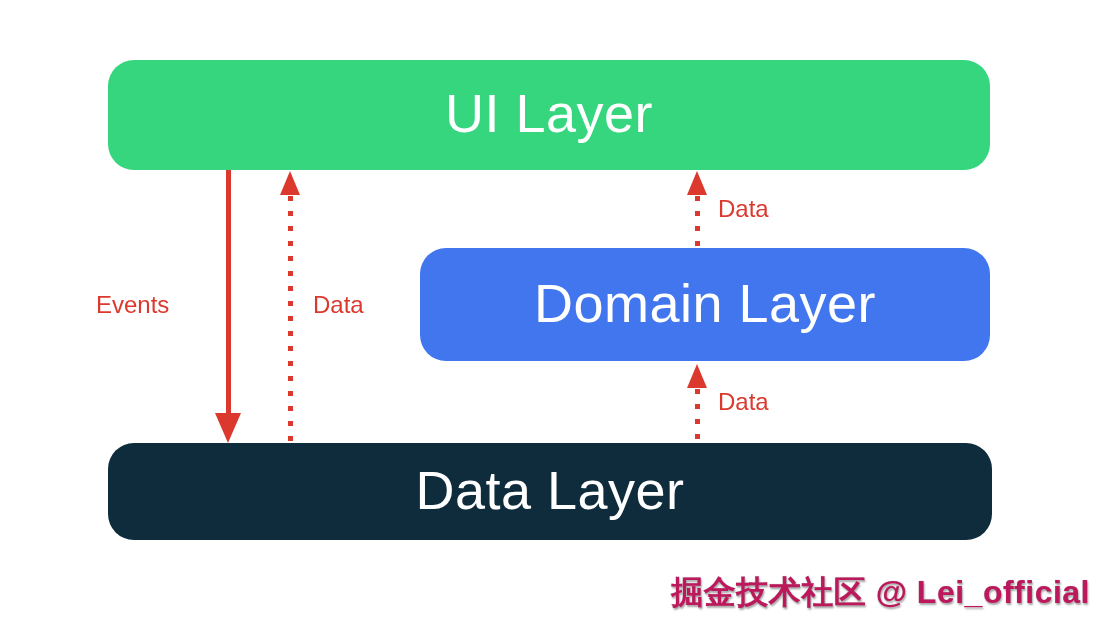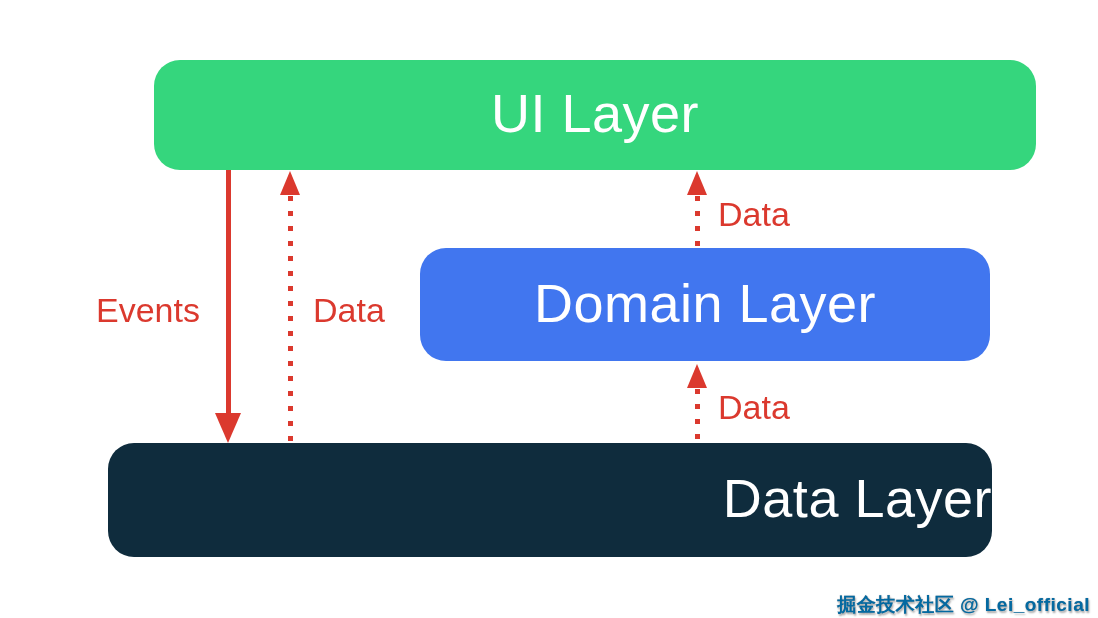--- a/index.html
+++ b/index.html
@@ -23,23 +23,23 @@
     justify-content: center;
   }
   .layer-box .layer-label {
     color: var(--layer_text, #ffffff);
     font-size: 54px;
     font-weight: 400;
     letter-spacing: 0.5px;
     line-height: 1;
     padding-bottom: 4px;
   }
-  .box-ui     { left: 108px; top: 60px;  width: 882px; height: 110px; background: var(--ui_layer); margin-left: 46px; }
+  .box-ui     { left: 108px; top: 60px;  width: 882px; height: 110px; background: var(--ui_layer); }
   .box-domain { left: 420px; top: 248px; width: 570px; height: 113px; background: var(--domain_layer); align-items: center; }
-  .box-data   { left: 108px; top: 443px; width: 884px; height: 114px; background: var(--data_layer); justify-content: flex-end; }
+  .box-data   { left: 108px; top: 443px; width: 884px; height: 97px; background: var(--data_layer); }
 
   .solid-line {
     position: absolute;
     left: 226px; top: 170px;
     width: 5px; height: 245px;
     background: var(--arrow);
   }
   .head-down {
     position: absolute;
     left: 215px; top: 413px;
@@ -67,37 +67,37 @@
     border-right: 10px solid transparent;
     border-bottom: 24px solid var(--arrow);
   }
   .head-up-left        { left: 280px; top: 171px; }
   .head-up-ui-domain   { left: 687px; top: 171px; }
   .head-up-domain-data { left: 687px; top: 364px; }
 
   .arrow-label {
     position: absolute;
     color: var(--arrow);
-    font-size: 34px;
+    font-size: 24px;
     font-weight: 400;
     line-height: 1;
     white-space: nowrap;
   }
   .label-events          { left: 96px; top: 293px; }
   .label-data-left       { left: 313px; top: 293px; }
   .label-data-top-right  { left: 718px; top: 197px; }
   .label-data-bot-right  { left: 718px; top: 390px; }
 
   .watermark {
     position: absolute;
     right: 8px;
-    top: 592px;
-    font-size: 19px;
+    top: 571px;
+    font-size: 32px;
     font-weight: bold;
-    color: #0369a1;
+    color: #be185d;
     text-shadow: 0 0 1px #9e9e9e, 1px 2px 2px rgba(0,0,0,0.35);
     white-space: nowrap;
     letter-spacing: 0.5px;
   }
 </style>
 </head>
 <body>
 
 <div class="canvas">
 

